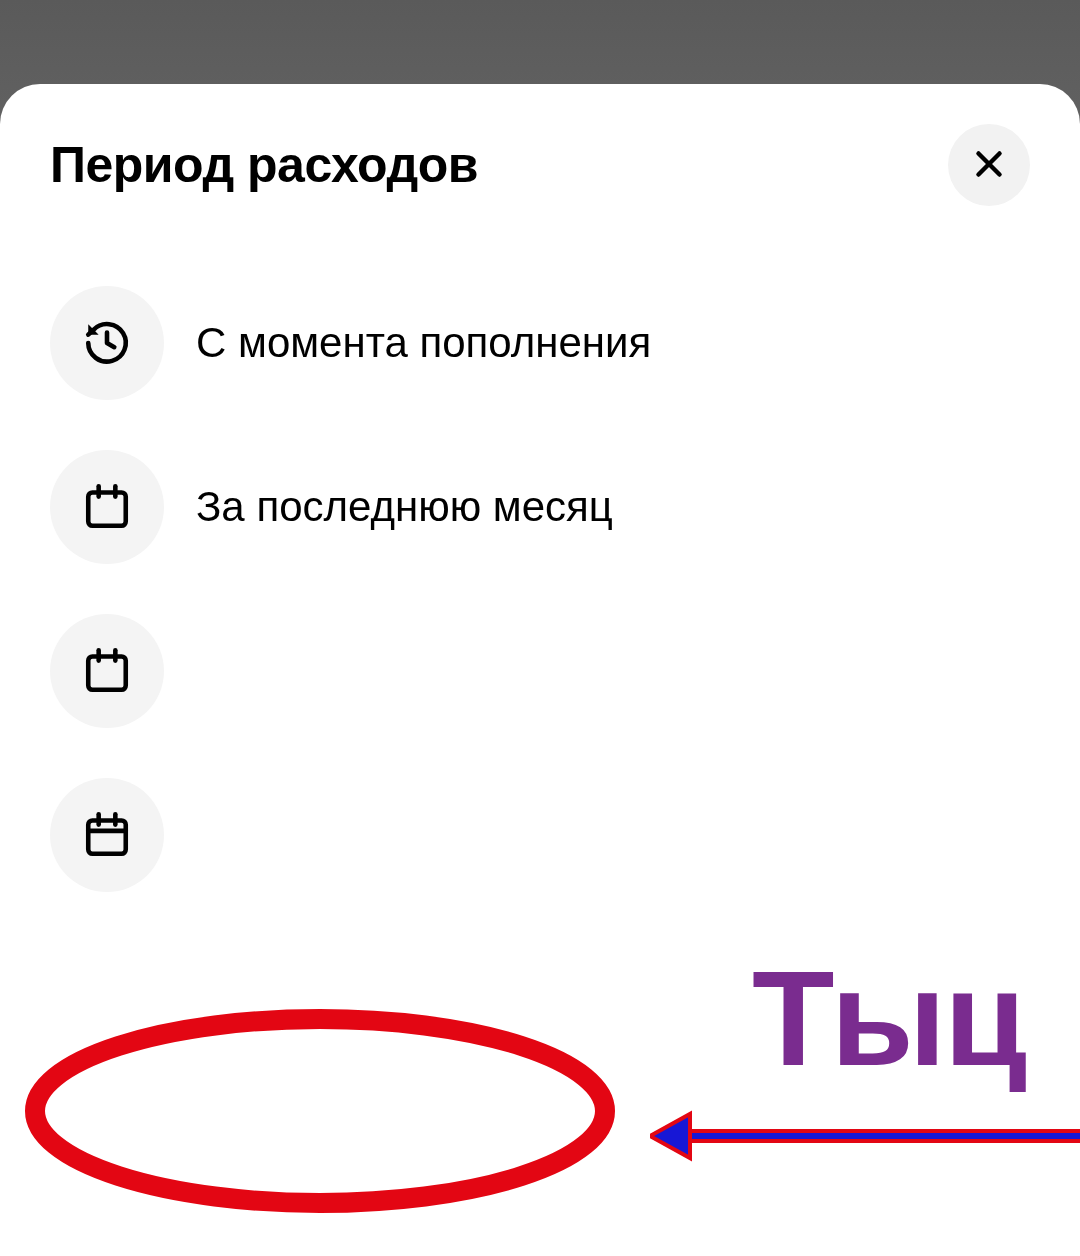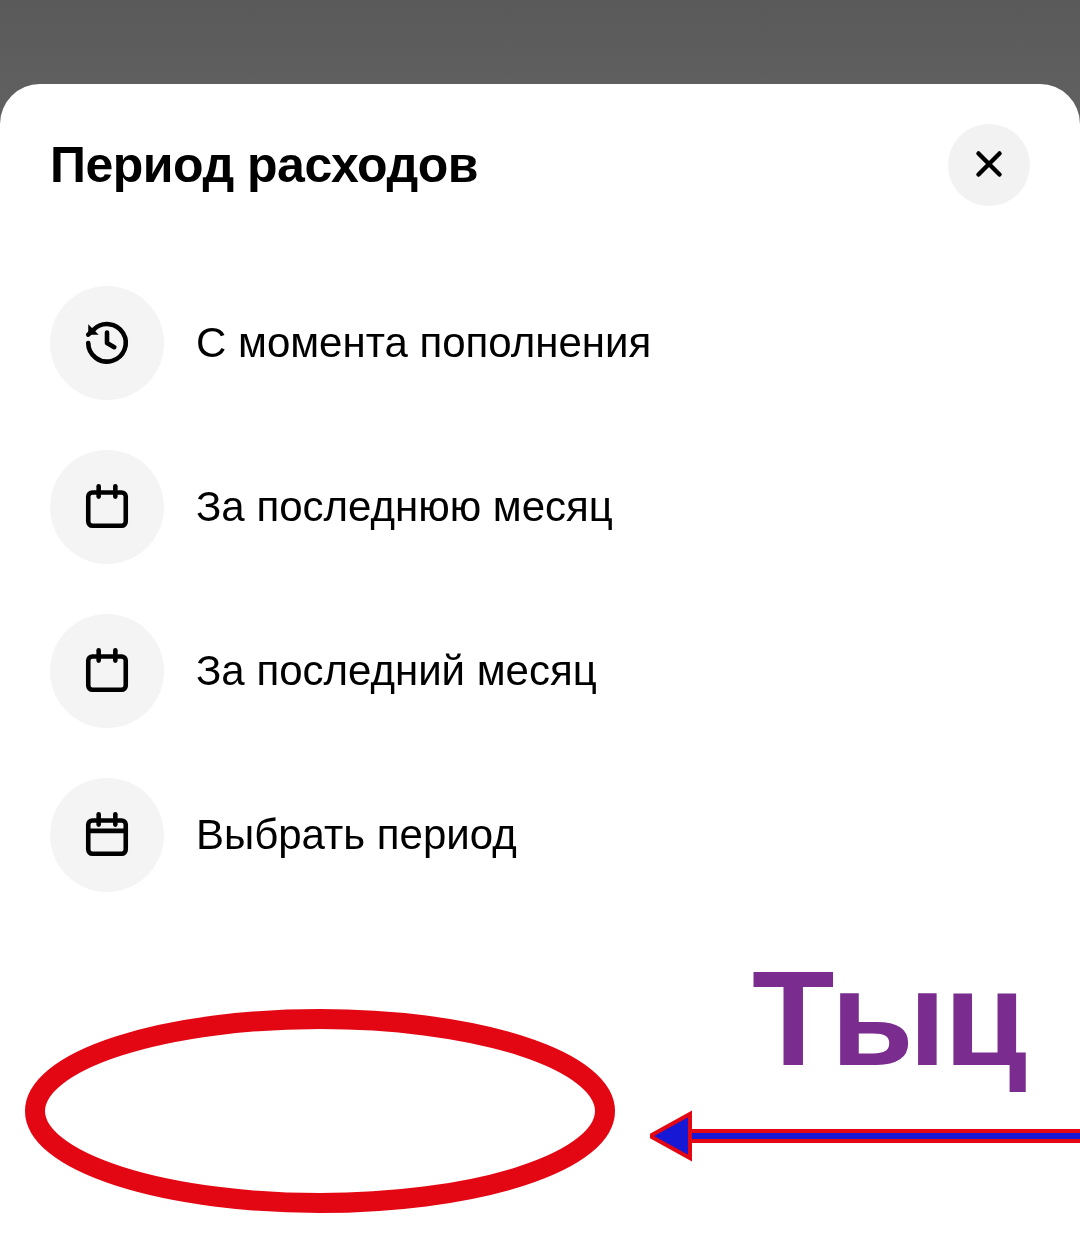--- a/index.html
+++ b/index.html
@@ -153,33 +153,31 @@
     </div>
 
     <div class="option-item">
       <div class="option-icon">
         <svg width="50" height="50" viewBox="0 0 24 24" fill="none" stroke="#000" stroke-width="2.2" stroke-linecap="round" stroke-linejoin="round">
           <rect x="3" y="5" width="18" height="16" rx="2"></rect>
           <line x1="8" y1="2" x2="8" y2="7"></line>
           <line x1="16" y1="2" x2="16" y2="7"></line>
         </svg>
       </div>
-      <div class="option-label">За последний месяц</div>
     </div>
 
     <div class="option-item">
       <div class="option-icon">
         <svg width="50" height="50" viewBox="0 0 24 24" fill="none" stroke="#000" stroke-width="2.2" stroke-linecap="round" stroke-linejoin="round">
           <rect x="3" y="5" width="18" height="16" rx="2"></rect>
           <line x1="8" y1="2" x2="8" y2="7"></line>
           <line x1="16" y1="2" x2="16" y2="7"></line>
           <line x1="3" y1="10" x2="21" y2="10"></line>
         </svg>
       </div>
-      <div class="option-label">Выбрать период</div>
     </div>
 
   </div>
 </div>
 
 <svg class="annotation-circle" viewBox="0 0 600 210">
   <ellipse cx="300" cy="105" rx="285" ry="92" fill="none" stroke="#e30613" stroke-width="20"></ellipse>
 </svg>
 
 <div class="annotation-text">Тыц</div>

